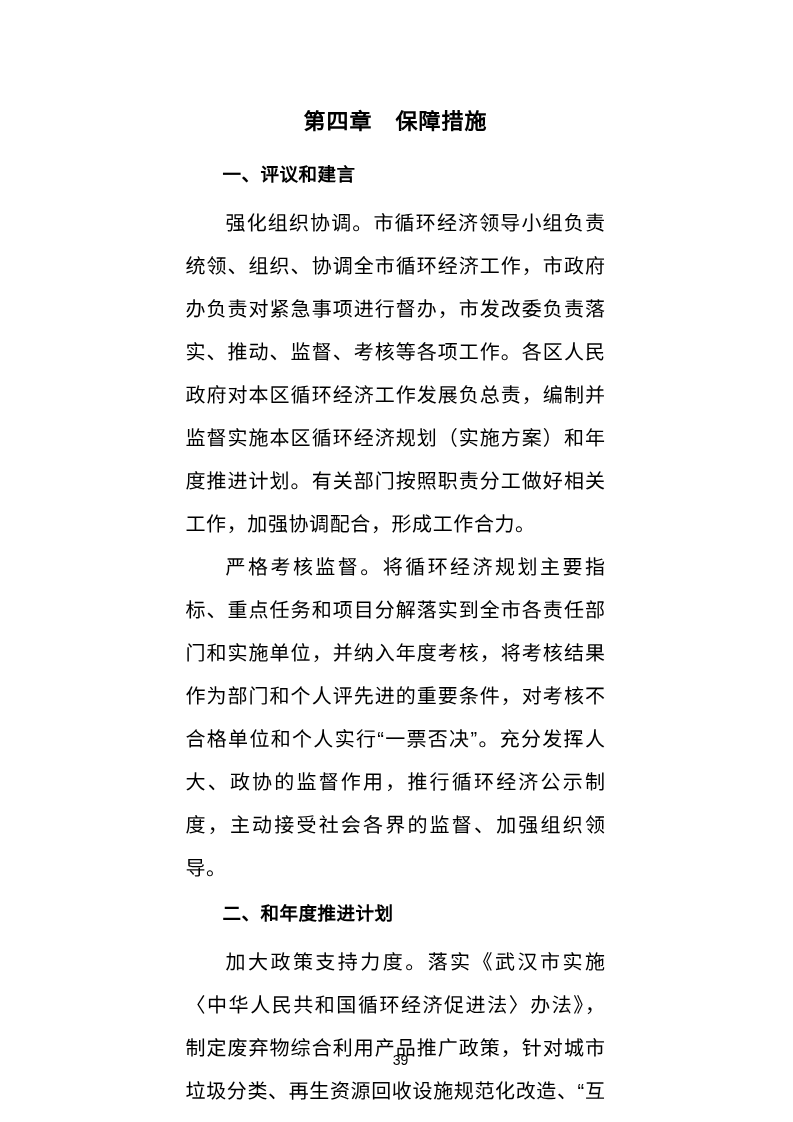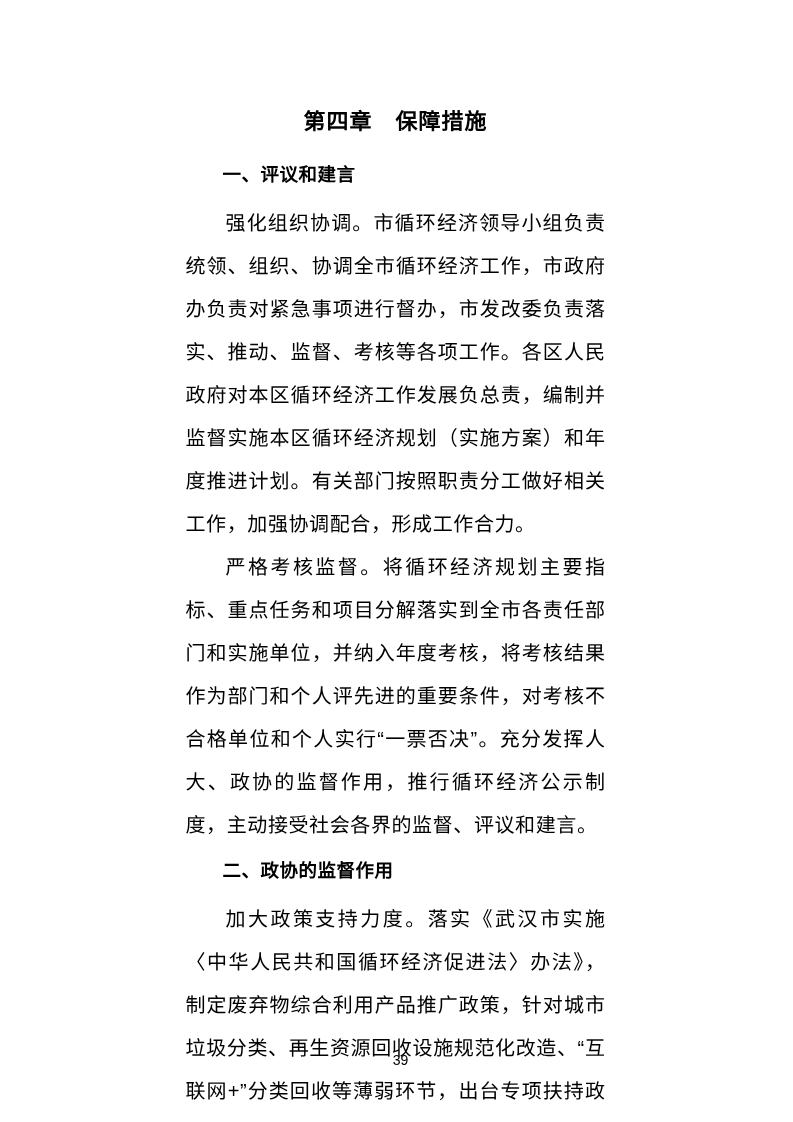--- a/index.html
+++ b/index.html
@@ -59,20 +59,20 @@
 </head>
 <body>
 
 <div class="page">
   <h1 class="chapter-title">第四章　保障措施</h1>
 
   <h2 class="section-heading">一、评议和建言</h2>
 
   <p class="body-paragraph">强化组织协调。市循环经济领导小组负责统领、组织、协调全市循环经济工作，市政府办负责对紧急事项进行督办，市发改委负责落实、推动、监督、考核等各项工作。各区人民政府对本区循环经济工作发展负总责，编制并监督实施本区循环经济规划（实施方案）和年度推进计划。有关部门按照职责分工做好相关工作，加强协调配合，形成工作合力。</p>
 
-  <p class="body-paragraph">严格考核监督。将循环经济规划主要指标、重点任务和项目分解落实到全市各责任部门和实施单位，并纳入年度考核，将考核结果作为部门和个人评先进的重要条件，对考核不合格单位和个人实行“一票否决”。充分发挥人大、政协的监督作用，推行循环经济公示制度，主动接受社会各界的监督、评议和建言。</p>
+  <p class="body-paragraph">严格考核监督。将循环经济规划主要指标、重点任务和项目分解落实到全市各责任部门和实施单位，并纳入年度考核，将考核结果作为部门和个人评先进的重要条件，对考核不合格单位和个人实行“一票否决”。充分发挥人大、政协的监督作用，推行循环经济公示制度，主动接受社会各界的监督、加强组织领导。</p>
 
-  <h2 class="section-heading second">二、政协的监督作用</h2>
+  <h2 class="section-heading second">二、和年度推进计划</h2>
 
   <p class="body-paragraph">加大政策支持力度。落实《武汉市实施〈中华人民共和国循环经济促进法〉办法》，制定废弃物综合利用产品推广政策，针对城市垃圾分类、再生资源回收设施规范化改造、“互联网+”分类回收等薄弱环节，出台专项扶持政策。制定垃圾分类管理办法及低值可回收垃圾回收补贴办法；修订生态补偿办法，将基本生态控制线内循环型农业发展纳入补偿范围。设立循环经济重点项目“绿色通道”，在审批、土地、信贷等方面给予优先支持，实行“以奖代补”奖励政策。</p>
 
   <div class="page-number">39</div>
 </div>
 
 </body></html>

